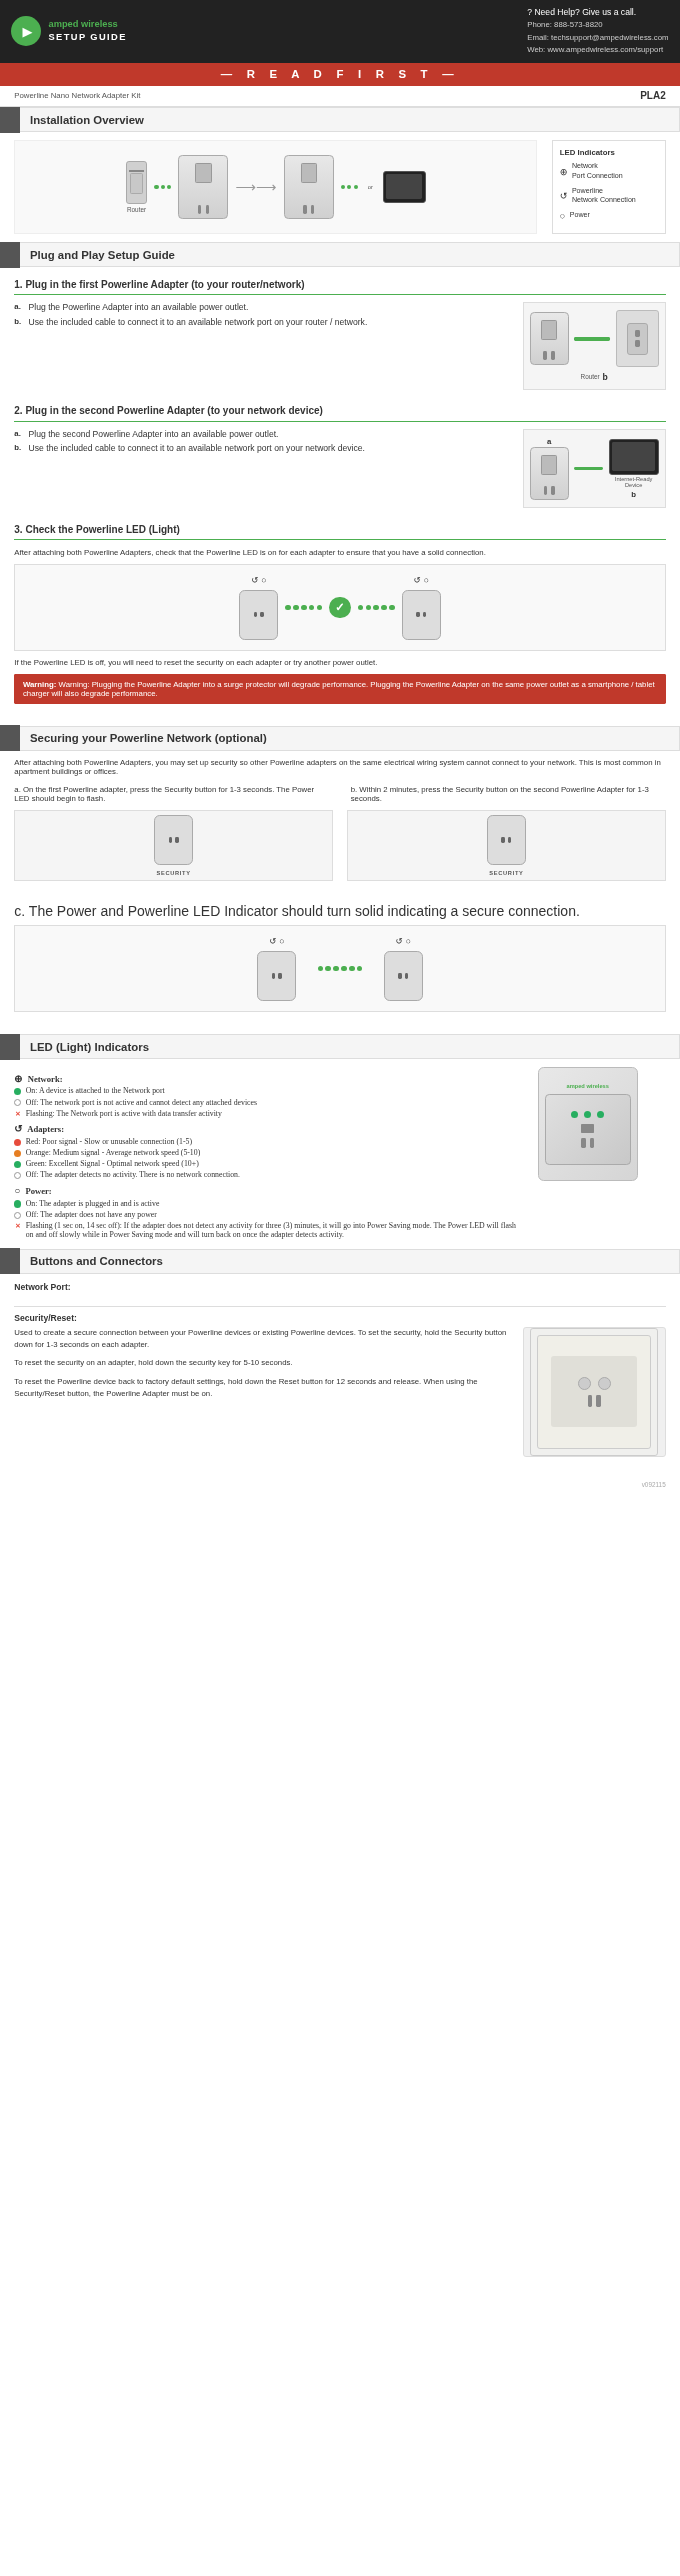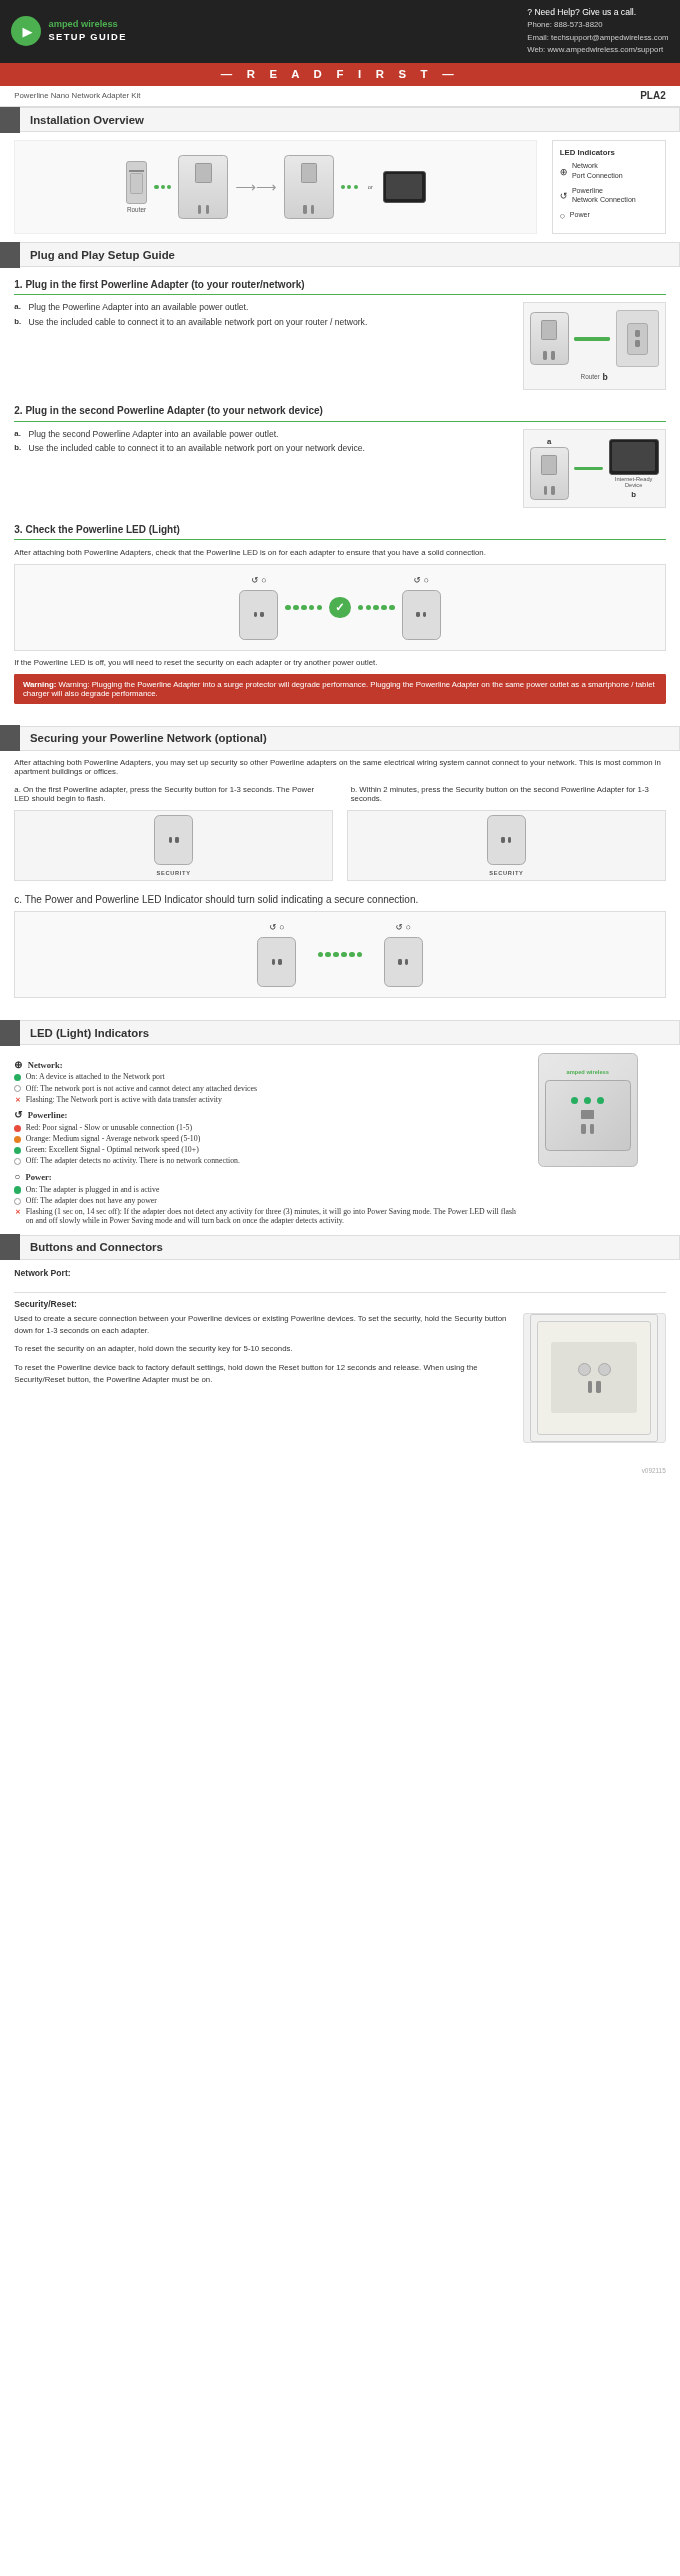--- a/index.html
+++ b/index.html
@@ -444,21 +444,21 @@
         <div class="plug-unit">
           <div class="plug-holes">
             <div class="plug-hole"></div>
             <div class="plug-hole"></div>
           </div>
         </div>
         <div style="font-size:5.7px;font-weight:bold;letter-spacing:0.7px;color:#555;">SECURITY</div>
       </div>
     </div>
 
-    <p style="font-size:10px;margin-top:13px;">c. The Power and Powerline LED Indicator should turn solid indicating a secure connection.</p>
+    <p style="font-size:14px;margin-top:22px;">c. The Power and Powerline LED Indicator should turn solid indicating a secure connection.</p>
 
     <div class="check-diagram" style="margin-top:5.7px;">
       <div style="display:flex;align-items:center;gap:21.4px;">
         <div style="display:flex;flex-direction:column;align-items:center;gap:4.3px;">
           <div style="display:flex;gap:2.9px;">
             <span style="font-size:8.6px;">↺</span>
             <span style="font-size:8.6px;">○</span>
           </div>
           <div class="plug-unit">
             <div class="plug-holes">
@@ -512,21 +512,21 @@
           <div class="dot dot-white"></div>
           <span>Off: The network port is not active and cannot detect any attached devices</span>
         </div>
         <div class="led-list-item">
           <div class="cross-icon">✕</div>
           <span>Flashing: The Network port is active with data transfer activity</span>
         </div>
 
         <div class="led-category" style="margin-top:5.7px;">
           <span style="font-size:10px;margin-right:2.9px;">↺</span>
-          <span>Powerline:</span>
+          <span>Adapters:</span>
         </div>
         <div class="led-list-item">
           <div class="dot dot-red"></div>
           <span>Red: Poor signal - Slow or unusable connection (1-5)</span>
         </div>
         <div class="led-list-item">
           <div class="dot dot-orange"></div>
           <span>Orange: Medium signal - Average network speed (5-10)</span>
         </div>
         <div class="led-list-item">

